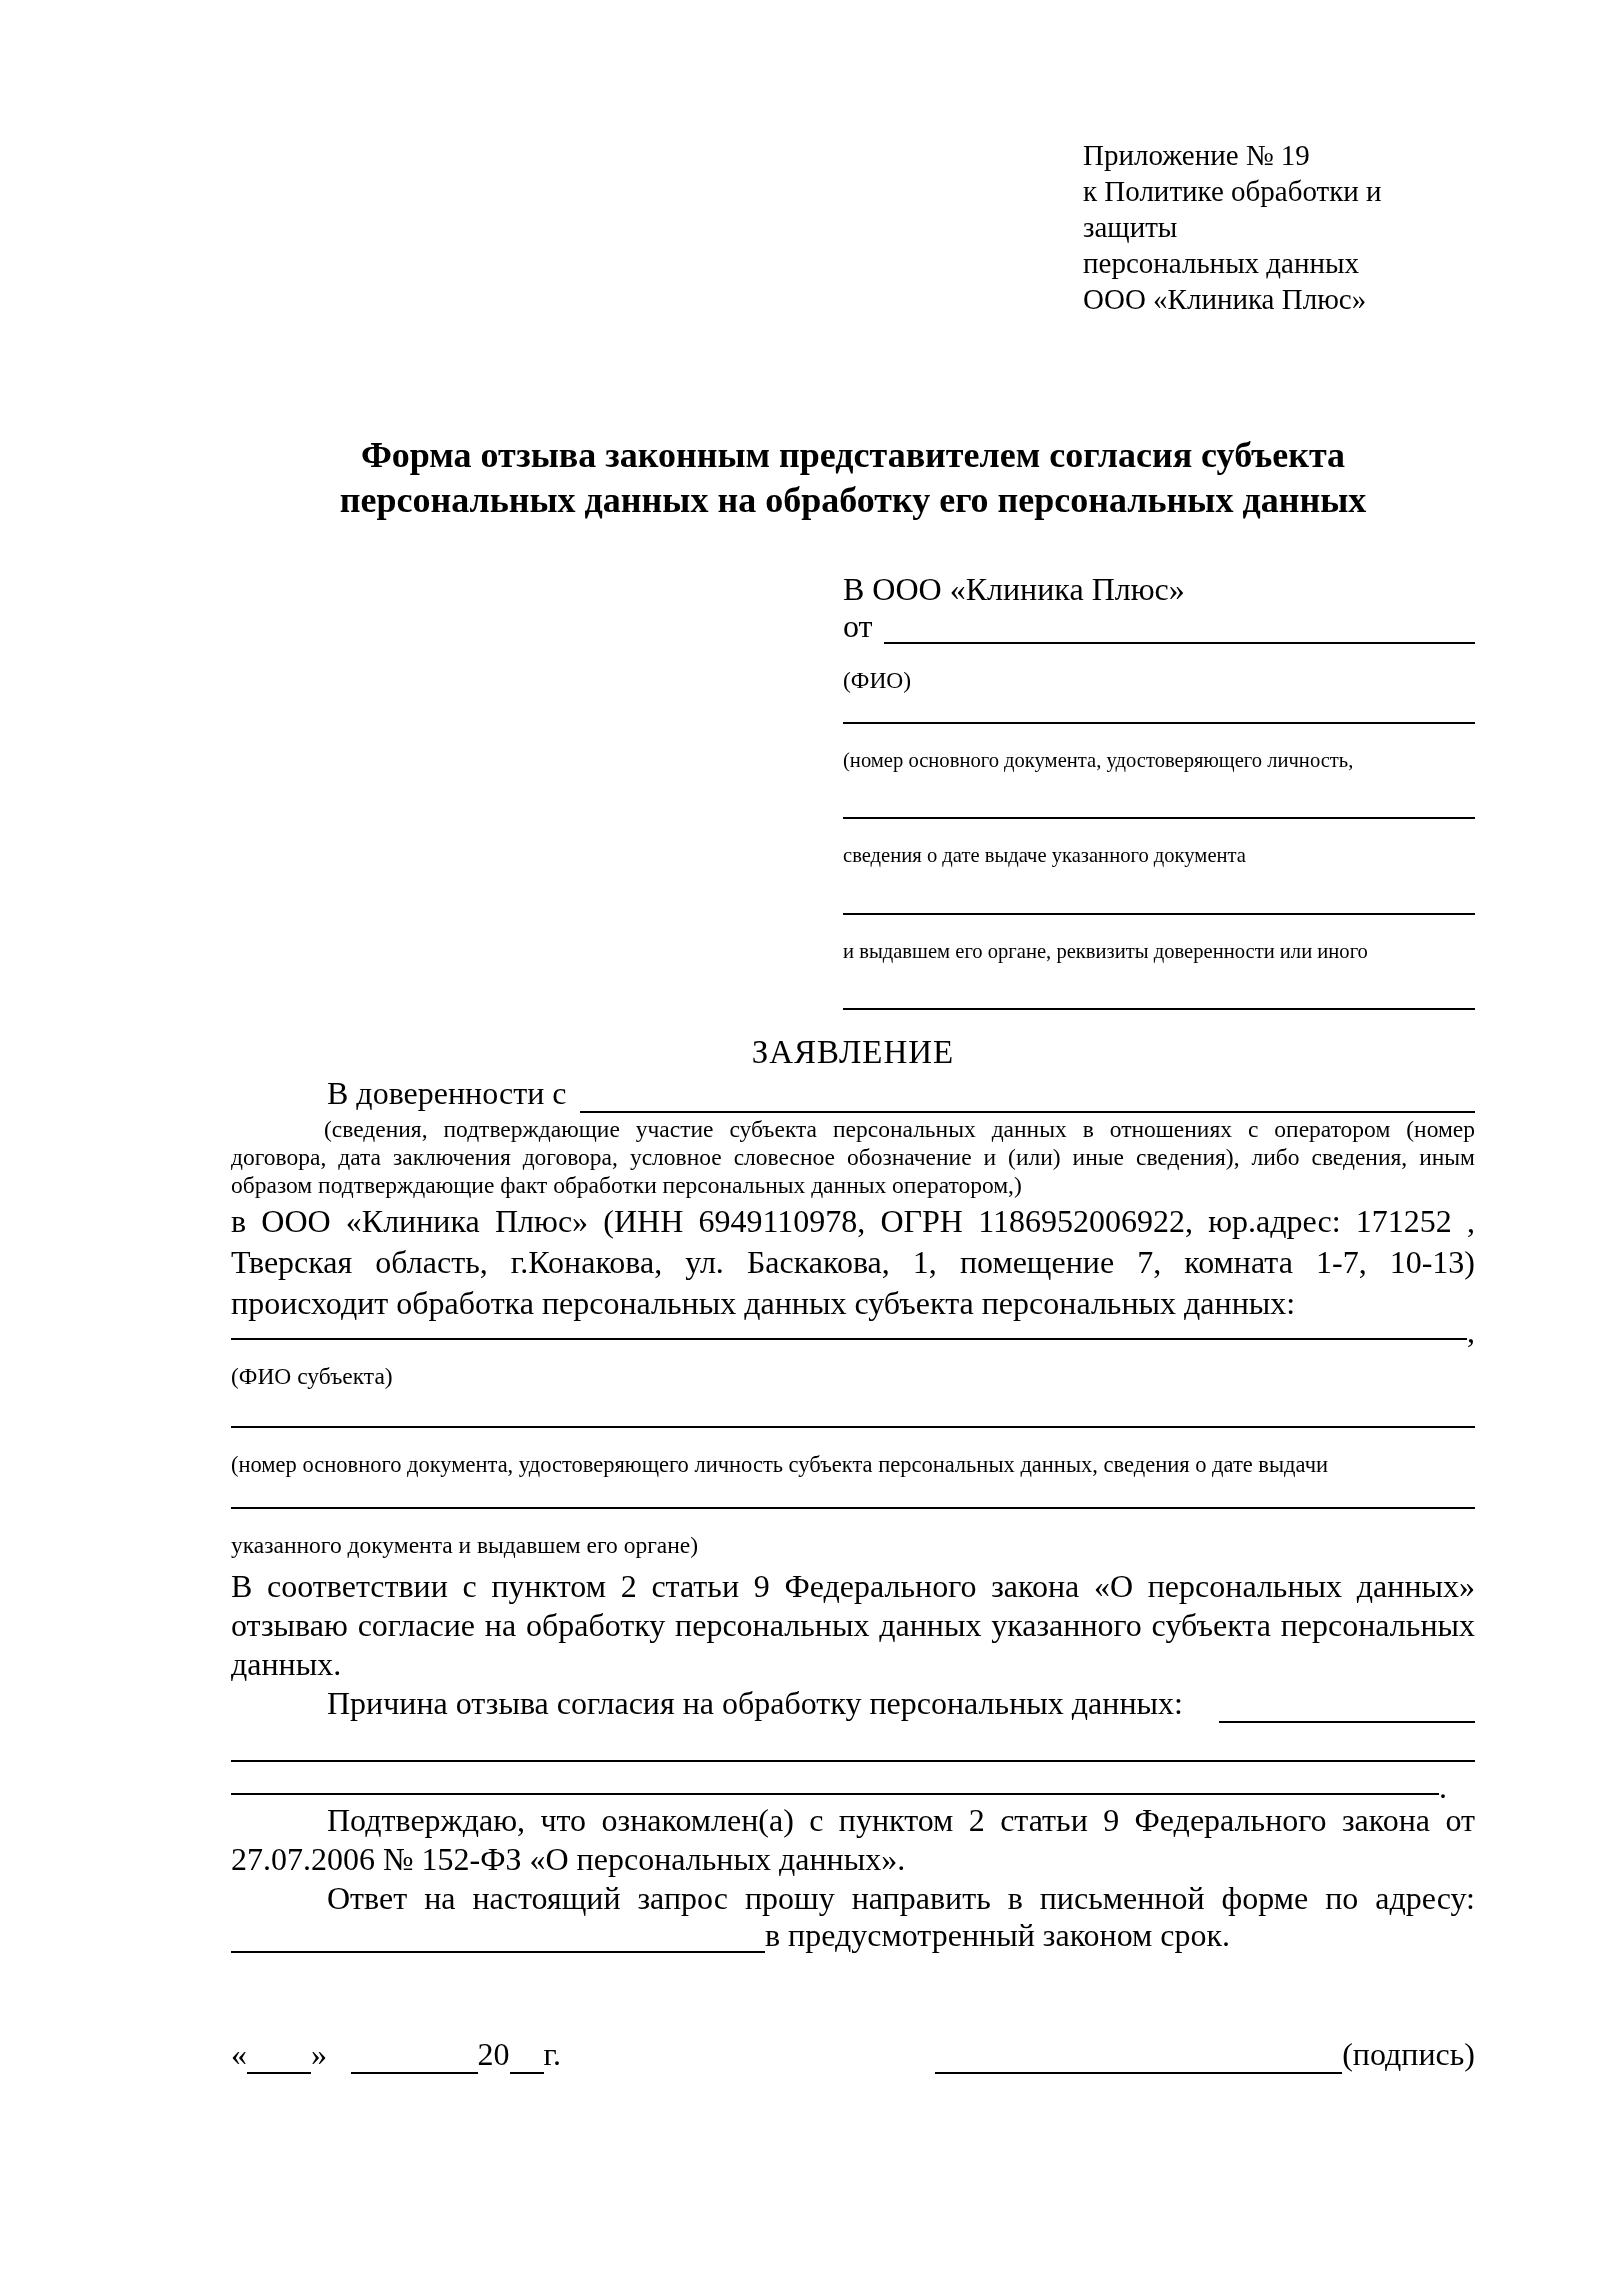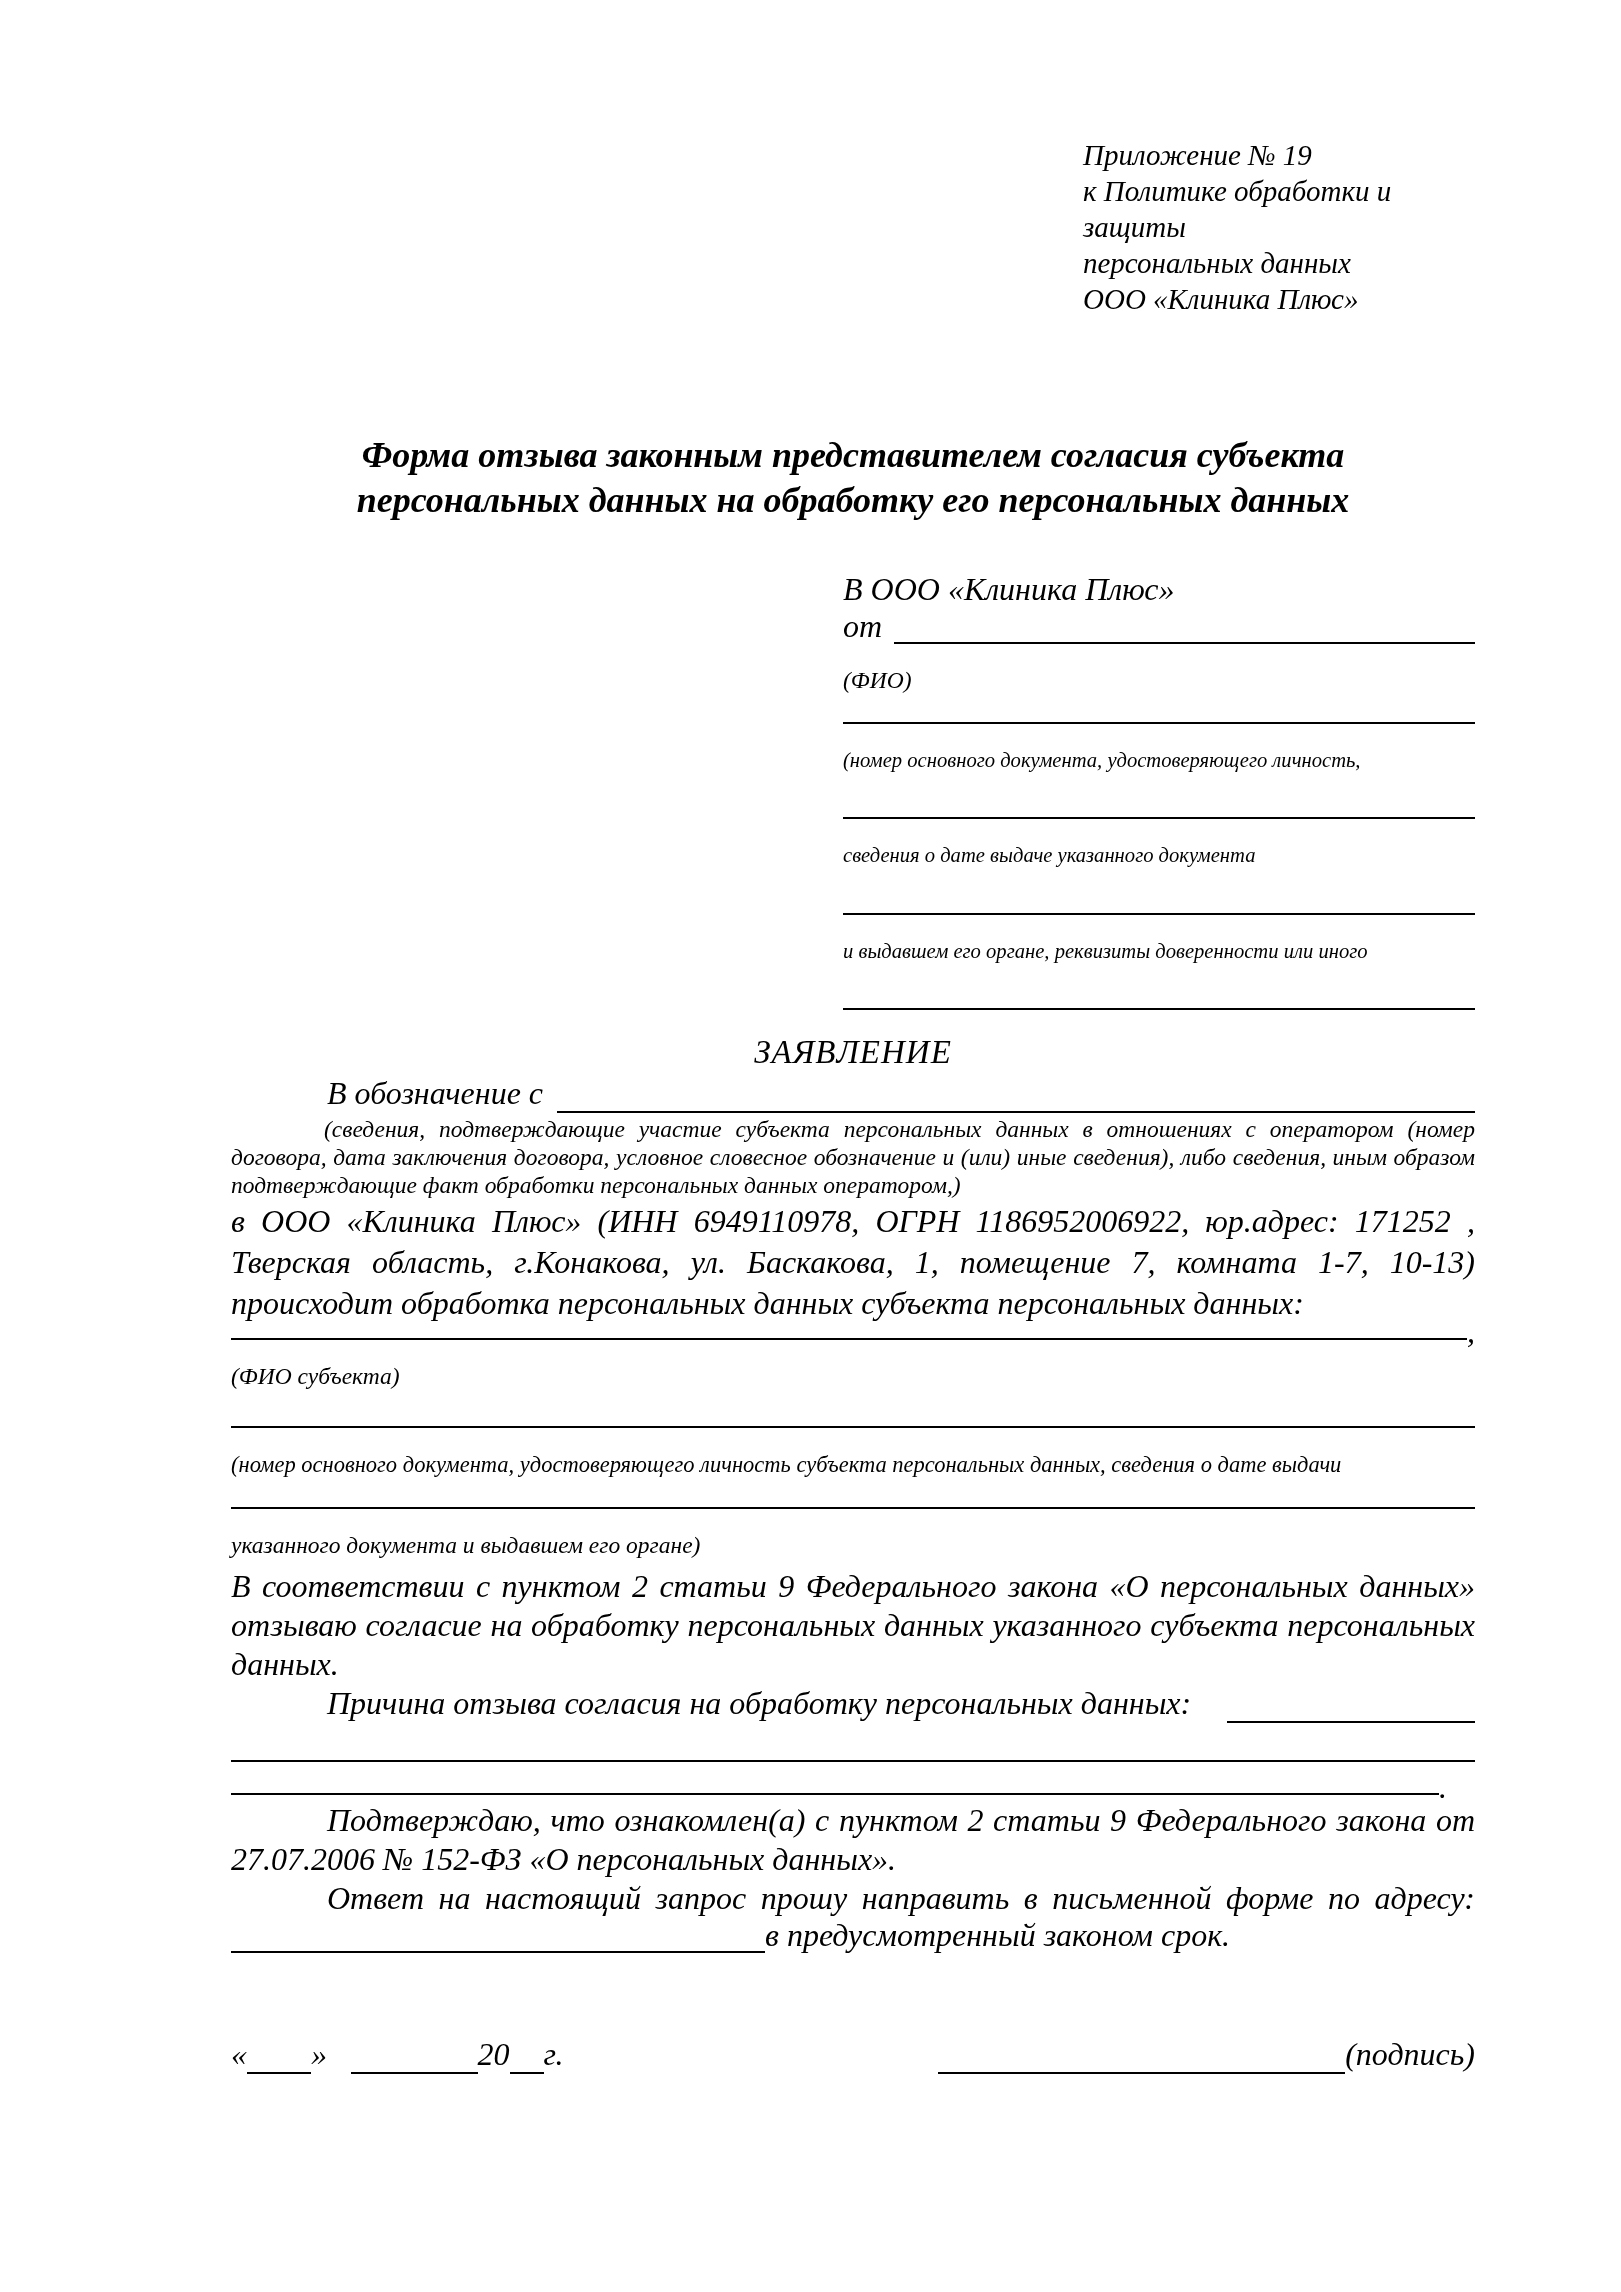--- a/index.html
+++ b/index.html
@@ -6,21 +6,20 @@
   .page {
     position:relative;
     width:1621px; height:2293px;
     margin:0 auto;
     background:#ffffff;
     color:#000000;
     font-family:"Liberation Serif","DejaVu Serif",serif;
     box-sizing:border-box;
     padding:137px 146px 0 231px;
     overflow:hidden;
-    font-style:italic;
   }
   
   .corner { margin-left:852px; font-size:29px; line-height:36px; }
   .title  { margin-top:116px; text-align:center; font-weight:bold; font-size:36px; line-height:45px; }
   .body   { font-size:32px; line-height:39px; margin:0; }
   .just   { text-align:justify; }
   .justlast { text-align-last:justify; }
   .indent { text-indent:96px; }
   .cap    { font-size:23.5px; line-height:27.4px; }
   .cap21  { font-size:20.6px; line-height:27.4px; }
@@ -99,21 +98,21 @@
 
     <div class="rule sp"></div>
     <div class="cap21 center nowrap">и выдавшем его органе, реквизиты доверенности или иного</div>
 
     <div class="rule sp"></div>
   </div>
 
   <div class="heading">ЗАЯВЛЕНИЕ</div>
 
   <div class="row accord-row">
-    <span class="lbl">В обозначение с</span>
+    <span class="lbl">В доверенности с</span>
     <span class="u fill"></span>
   </div>
 
   <div class="small-note">(сведения, подтверждающие участие субъекта персональных данных в отношениях с оператором (номер договора, дата заключения договора, условное словесное обозначение и (или) иные сведения), либо сведения, иным образом подтверждающие факт обработки персональных данных оператором,)</div>
 
   <p class="body just org-par">в ООО «Клиника Плюс» (ИНН 6949110978, ОГРН 1186952006922, юр.адрес: 171252 , Тверская область, г.Конакова, ул. Баскакова, 1, помещение 7, комната 1-7, 10-13) происходит обработка персональных данных субъекта персональных данных:</p>
 
   <div class="row fio-row">
     <span class="u fill"></span>
     <span class="comma">,</span>

